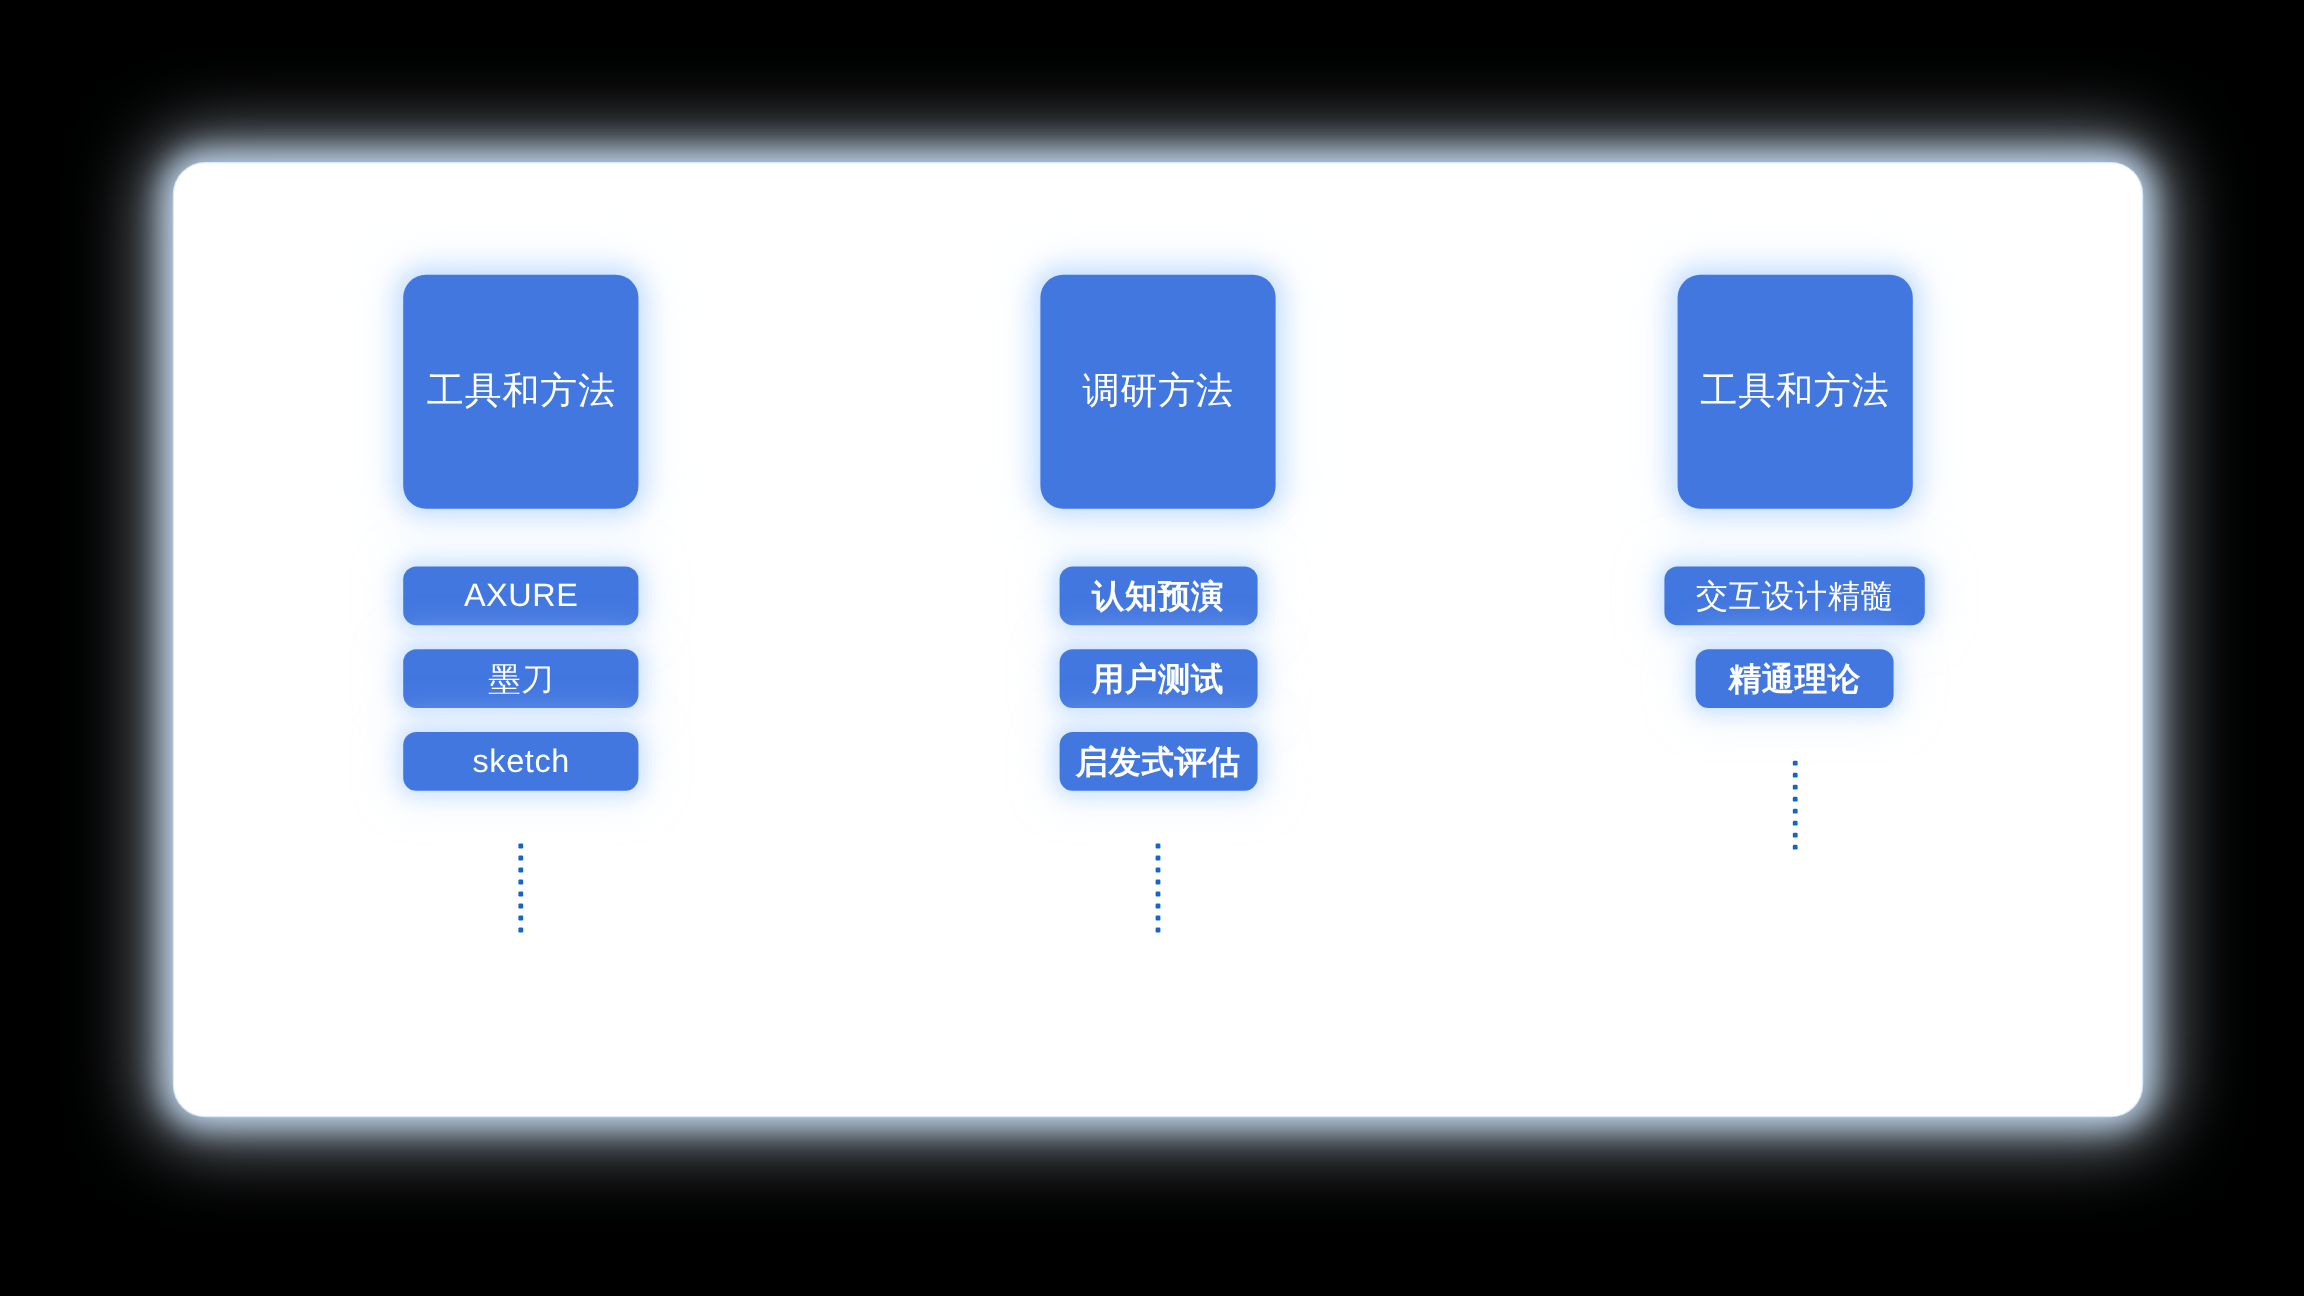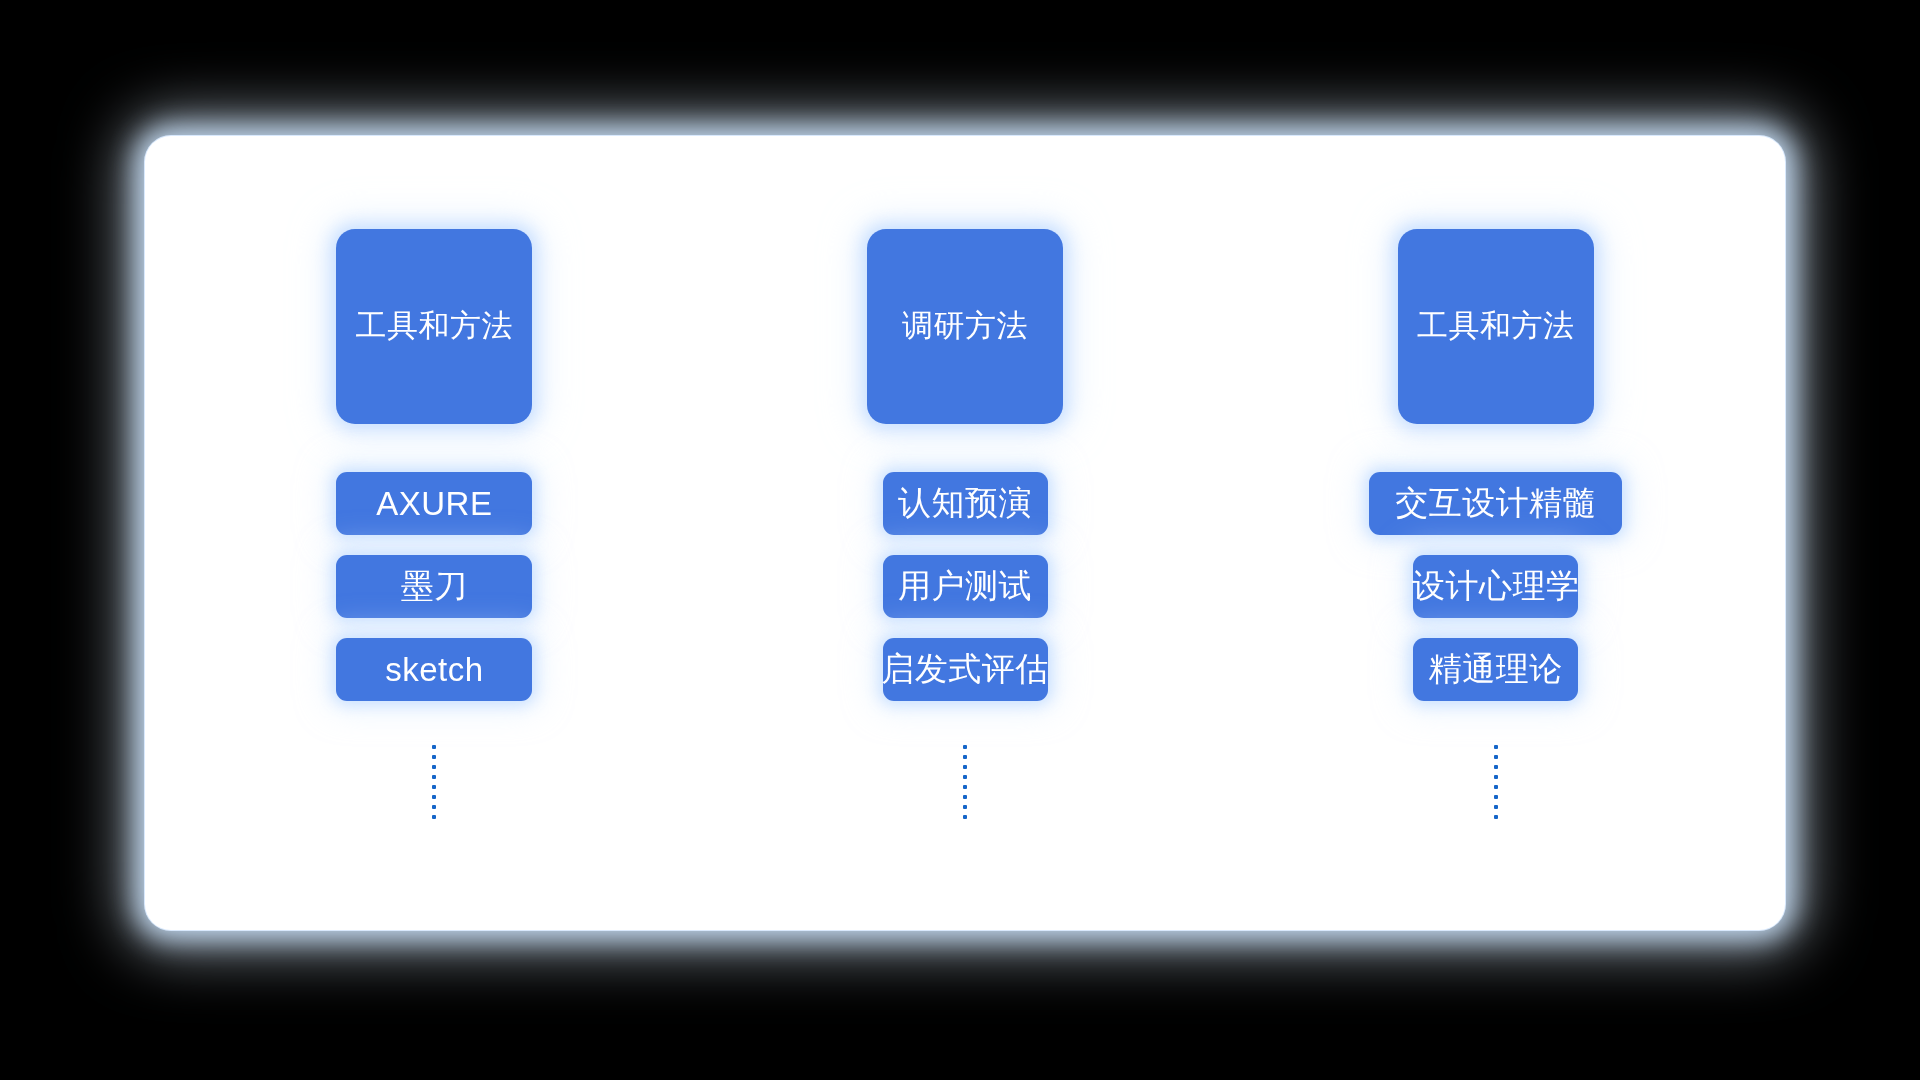--- a/index.html
+++ b/index.html
@@ -86,39 +86,39 @@
   
   .items {
     margin-top: 48px;
     display: flex;
     flex-direction: column;
     align-items: center;
     gap: 20px;
   }
 
   .pill {
-    height: 63px;
+    height: 49px;
     border-radius: 11px;
     background: #4277e0;
     color: #ffffff;
     display: flex;
     align-items: center;
     justify-content: center;
-    font-size: 33px;
+    font-size: 27px;
     letter-spacing: 0.5px;
     white-space: nowrap;
     box-sizing: border-box;
     box-shadow:
       0 0 14px 4px rgba(198,222,255,0.85),
       0 0 30px 10px rgba(218,236,255,0.5);
   }
 
   
   .pill.w196 { width: 196px; }
-  .pill.w165 { width: 165px; }
+  .pill.w165 { width: 165px; font-weight: bold; }
   .pill.auto { padding: 0 26px; }
 
   
   .ellipsis {
     margin-top: 44px;
     display: flex;
     flex-direction: column;
     align-items: center;
     gap: 6px;
   }
@@ -174,21 +174,20 @@
         <span class="dot"></span>
         <span class="dot"></span>
       </div>
     </div>
 
 
     <div class="column">
       <div class="head-card">工具和方法</div>
       <div class="items">
         <div class="pill auto">交互设计精髓</div>
-        <div class="pill w165">设计心理学</div>
         <div class="pill w165">精通理论</div>
       </div>
       <div class="ellipsis">
         <span class="dot"></span>
         <span class="dot"></span>
         <span class="dot"></span>
         <span class="dot"></span>
         <span class="dot"></span>
         <span class="dot"></span>
         <span class="dot"></span>

